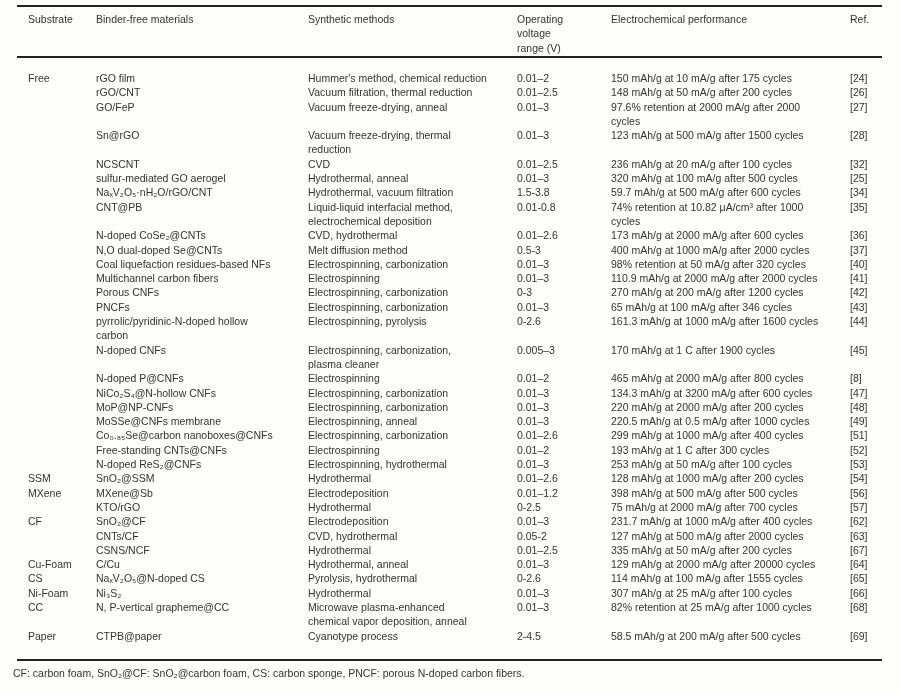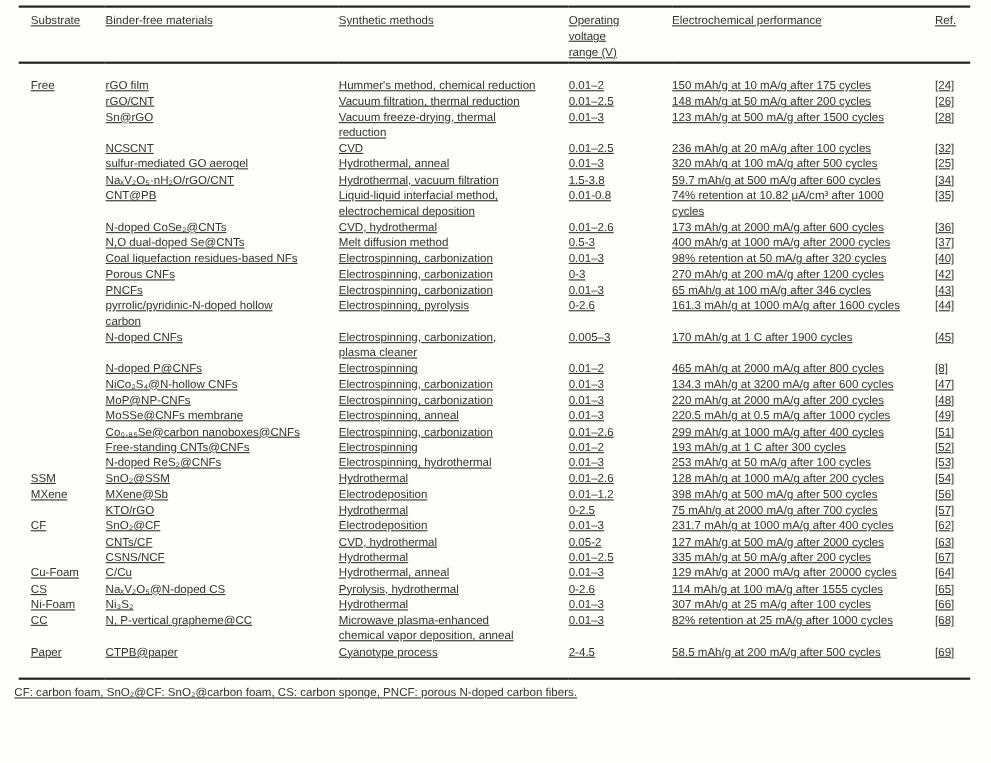--- a/index.html
+++ b/index.html
@@ -12,21 +12,20 @@
     height: 694px;
     font-family: "Liberation Sans", "DejaVu Sans", sans-serif;
     color: #343330;
     -webkit-font-smoothing: antialiased;
   }
   .page {
     position: relative;
     width: 901px;
     height: 694px;
     overflow: hidden;
-    text-decoration: underline;
   }
   table.data-table {
     border-collapse: collapse;
     table-layout: fixed;
     width: 865px;
     margin: 5px 0 0 17px;
     font-size: 10.5px;
     line-height: 14.3px;
     border-top: 2px solid #232220;
     border-bottom: 2px solid #232220;
@@ -104,20 +103,29 @@
         <tr>
           <td></td>
           <td>rGO/CNT</td>
           <td>Vacuum filtration, thermal reduction</td>
           <td>0.01–2.5</td>
           <td>148 mAh/g at 50 mA/g after 200 cycles</td>
           <td>[26]</td>
         </tr>
         <tr>
           <td></td>
+          <td>GO/FeP</td>
+          <td>Vacuum freeze-drying, anneal</td>
+          <td>0.01–3</td>
+          <td>97.6% retention at 2000 mA/g after 2000
+cycles</td>
+          <td>[27]</td>
+        </tr>
+        <tr>
+          <td></td>
           <td>Sn@rGO</td>
           <td>Vacuum freeze-drying, thermal
 reduction</td>
           <td>0.01–3</td>
           <td>123 mAh/g at 500 mA/g after 1500 cycles</td>
           <td>[28]</td>
         </tr>
         <tr>
           <td></td>
           <td>NCSCNT</td>
@@ -171,20 +179,28 @@
         <tr>
           <td></td>
           <td>Coal liquefaction residues-based NFs</td>
           <td>Electrospinning, carbonization</td>
           <td>0.01–3</td>
           <td>98% retention at 50 mA/g after 320 cycles</td>
           <td>[40]</td>
         </tr>
         <tr>
           <td></td>
+          <td>Multichannel carbon fibers</td>
+          <td>Electrospinning</td>
+          <td>0.01–3</td>
+          <td>110.9 mAh/g at 2000 mA/g after 2000 cycles</td>
+          <td>[41]</td>
+        </tr>
+        <tr>
+          <td></td>
           <td>Porous CNFs</td>
           <td>Electrospinning, carbonization</td>
           <td>0-3</td>
           <td>270 mAh/g at 200 mA/g after 1200 cycles</td>
           <td>[42]</td>
         </tr>
         <tr>
           <td></td>
           <td>PNCFs</td>
           <td>Electrospinning, carbonization</td>

